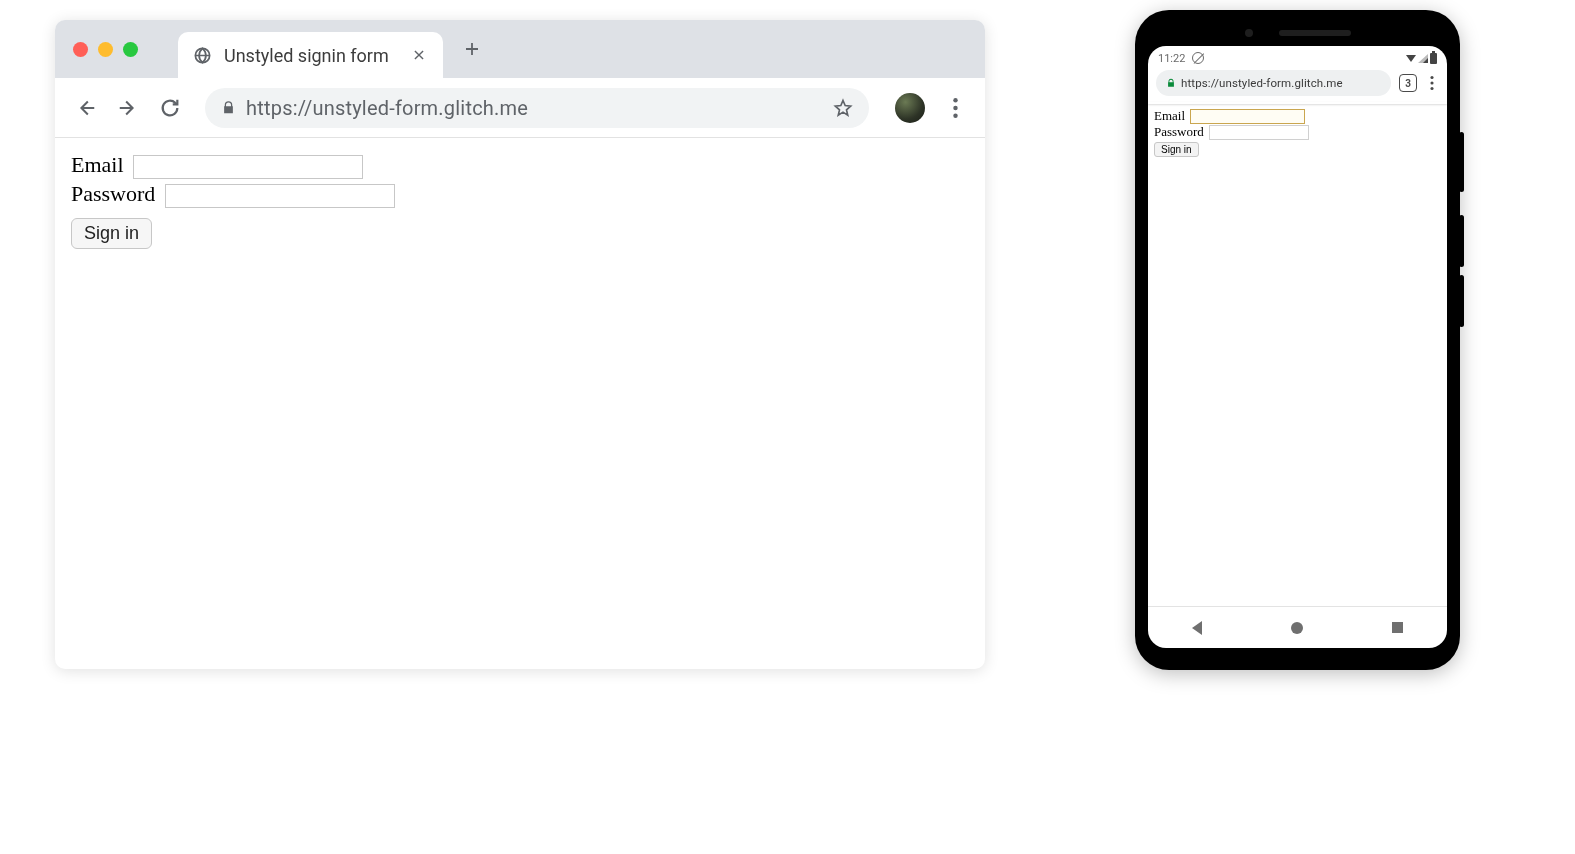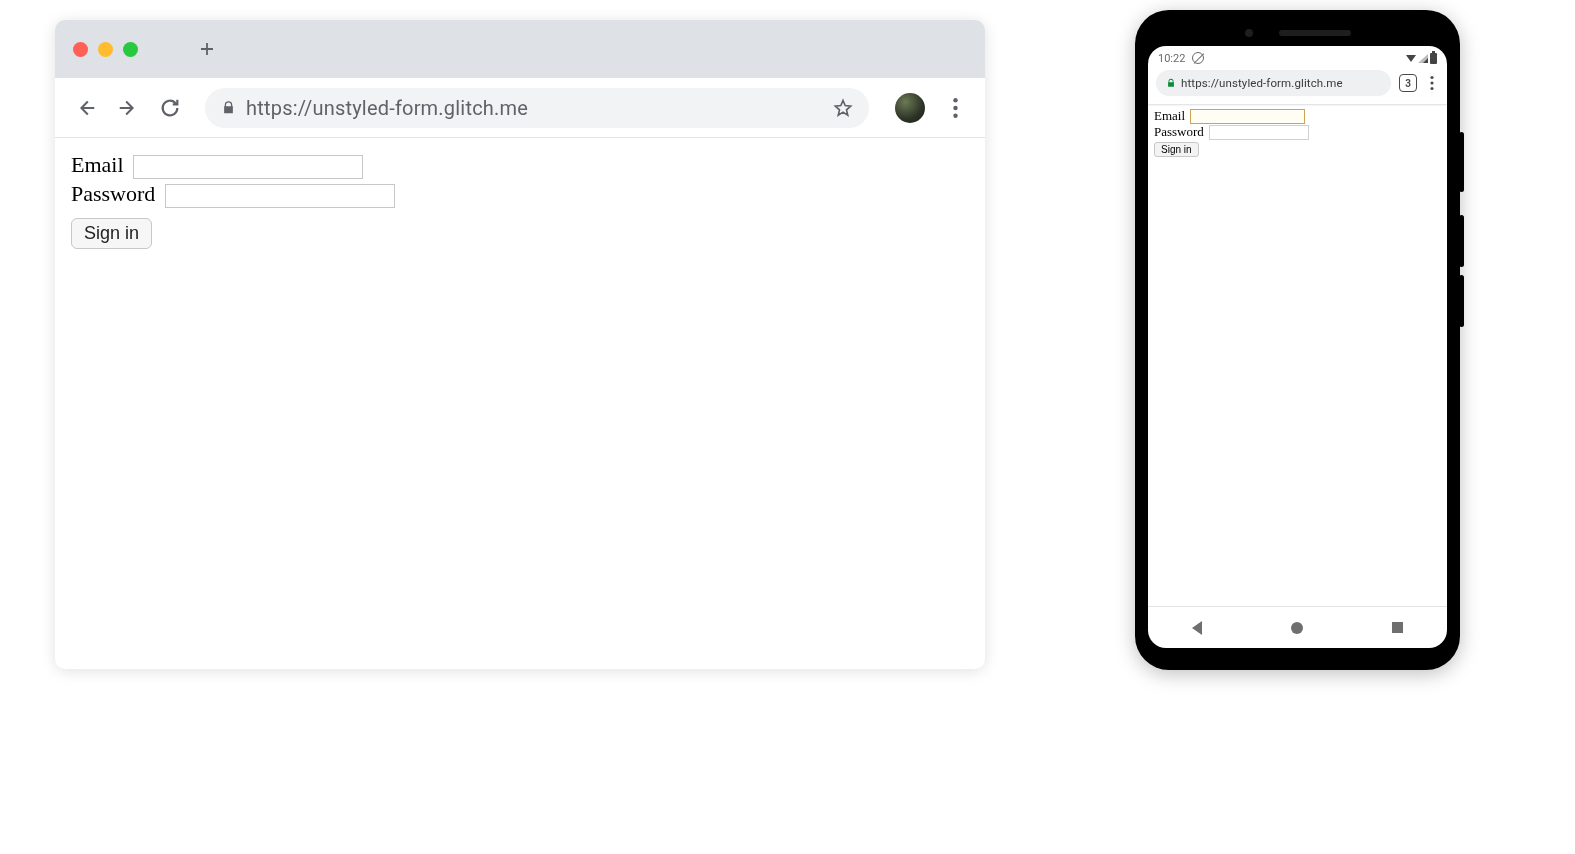--- a/index.html
+++ b/index.html
@@ -229,20 +229,35 @@
 </head>
 <body>
 
 <div class="desktop-browser">
   <div class="tab-strip">
     <div class="traffic-lights">
       <div class="light red"></div>
       <div class="light yellow"></div>
       <div class="light green"></div>
     </div>
+    <div class="tab">
+      <span class="favicon">
+        <svg width="19" height="19" viewBox="0 0 24 24" fill="none" stroke="#5f6368" stroke-width="2.2">
+          <circle cx="12" cy="12" r="9"></circle>
+          <path d="M3 12h18"></path>
+          <path d="M12 3c2.8 2.5 4.3 6 4.3 9s-1.5 6.5-4.3 9c-2.8-2.5-4.3-6-4.3-9S9.2 5.5 12 3z"></path>
+        </svg>
+      </span>
+      <span class="title">Unstyled signin form</span>
+      <span class="close">
+        <svg width="14" height="14" viewBox="0 0 24 24" stroke="#5f6368" stroke-width="2.4">
+            <path d="M5 5l14 14M19 5L5 19"></path>
+          </svg>
+      </span>
+    </div>
     <div class="new-tab">
       <svg width="18" height="18" viewBox="0 0 24 24" stroke="#5f6368" stroke-width="2.4">
           <path d="M12 4v16M4 12h16"></path>
         </svg>
     </div>
   </div>
 
   <div class="toolbar">
     <div class="nav-btn">
       <svg width="22" height="22" viewBox="0 0 24 24" fill="none" stroke="#5f6368" stroke-width="2.2">
@@ -301,21 +316,21 @@
 <div class="phone">
   <div class="side-btn pwr"></div>
   <div class="side-btn vol1"></div>
   <div class="side-btn vol2"></div>
   <div class="phone-top">
     <div class="cam"></div>
     <div class="speaker"></div>
   </div>
   <div class="phone-screen">
     <div class="status-bar">
-      <span class="time">10:22</span>
+      <span class="time">11:22</span>
       <span class="no-icon"></span>
       <div class="status-right">
         <span class="tri"></span>
         <span class="sig"></span>
         <span class="batt"></span>
       </div>
     </div>
 
     <div class="m-addr-row">
       <div class="m-addressbar">

